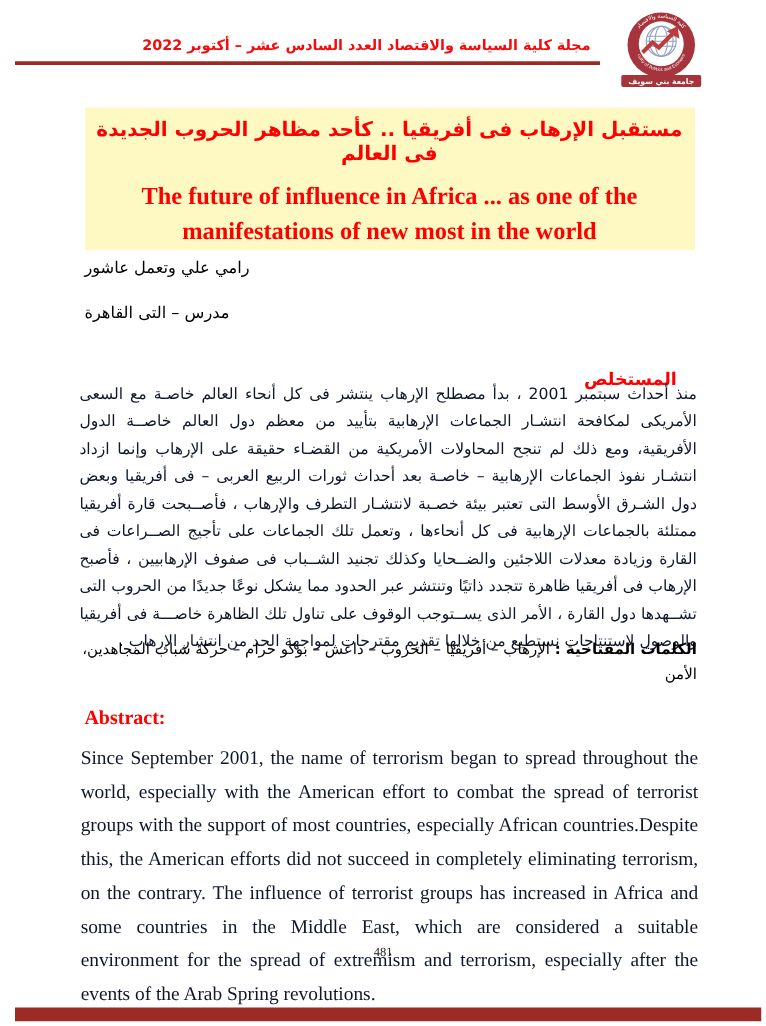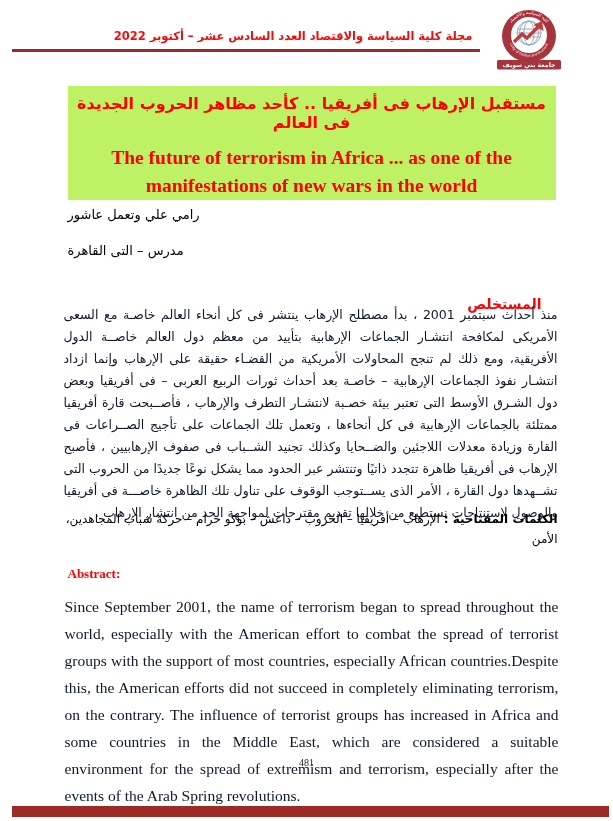--- a/index.html
+++ b/index.html
@@ -17,21 +17,21 @@
     font-weight:bold; font-size:11.5px; color:#f40b0b;
   }
   .header-rule {
     position:absolute; left:7px; top:49px; width:468px; height:2.5px;
     background:#9c2b26;
   }
   .logo { position:absolute; left:478px; top:8px; width:92px; height:64px; }
   
   .title-block {
     position:absolute; left:63px; top:86px; width:488px; height:114px;
-    background:#bef264; text-align:center;
+    background:#fef9c3; text-align:center;
   }
   .arabic-title {
     padding-top:8px; direction:rtl;
     font-family:"DejaVu Sans", sans-serif;
     font-weight:bold; font-size:16px; color:#fe0000;
   }
   .english-title {
     margin-top:12px;
     font-family:"Liberation Serif", serif;
     font-weight:bold; font-size:19.5px; line-height:28px; color:#fe0000;
@@ -57,21 +57,21 @@
   }
   .keywords-line {
     position:absolute; left:59px; top:509px; width:494px;
     direction:rtl; font-size:12px; line-height:20px; color:#000;
   }
   .keywords-label { font-weight:bold; }
   
   .abstract-en-heading {
     position:absolute; left:63px; top:566px;
     font-family:"Liberation Serif", serif;
-    font-weight:bold; font-size:13px; color:#fe0000;
+    font-weight:bold; font-size:16px; color:#fe0000;
   }
   .abstract-en-body {
     position:absolute; left:60px; top:593px; width:494px;
     font-family:"Liberation Serif", serif;
     font-size:15.5px; line-height:27px; text-align:justify; color:#0f172a;
   }
   
   .page-number {
     position:absolute; top:757px; left:0; width:100%; text-align:center;
     font-family:"Liberation Serif", serif; font-size:10px; color:#222;
@@ -114,22 +114,22 @@
         <textPath href="#arcBottom" startOffset="50%" text-anchor="middle">Faculty of Politics and Economics</textPath>
       </text>
       <rect x="14" y="52" width="64" height="9.5" rx="1.5" fill="#a6343c"></rect>
       <text x="46" y="59" font-size="6.2" fill="#ffffff" text-anchor="middle" font-weight="bold" font-family="DejaVu Sans, sans-serif">جامعة بني سويف</text>
     </svg>
   </div>
 
   <div class="title-block">
     <div class="arabic-title">مستقبل الإرهاب فى أفريقيا .. كأحد مظاهر الحروب الجديدة فى العالم</div>
     <div class="english-title">
-      <div>The future of terrorism in Africa ... as one of the</div>
-      <div>manifestations of new wars in the world</div>
+      <div>The future of influence in Africa ... as one of the</div>
+      <div>manifestations of new most in the world</div>
     </div>
   </div>
 
   <div class="author-name">رامي علي وتعمل عاشور</div>
   <div class="affiliation">مدرس – التى القاهرة</div>
 
   <div class="abstract-ar-heading">المستخلص</div>
   <div class="abstract-ar-body">منذ أحداث سبتمبر 2001 ، بدأ مصطلح الإرهاب ينتشر فى كل أنحاء العالم خاصـة مع السعى الأمريكى لمكافحة انتشـار الجماعات الإرهابية بتأييد من معظم دول العالم خاصــة الدول الأفريقية، ومع ذلك لم تنجح المحاولات الأمريكية من القضـاء حقيقة على الإرهاب وإنما ازداد انتشـار نفوذ الجماعات الإرهابية – خاصـة بعد أحداث ثورات الربيع العربى – فى أفريقيا وبعض دول الشـرق الأوسط التى تعتبر بيئة خصـبة لانتشـار التطرف والإرهاب ، فأصــبحت قارة أفريقيا ممتلئة بالجماعات الإرهابية فى كل أنحاءها ، وتعمل تلك الجماعات على تأجيج الصــراعات فى القارة وزيادة معدلات اللاجئين والضــحايا وكذلك تجنيد الشــباب فى صفوف الإرهابيين ، فأصبح الإرهاب فى أفريقيا ظاهرة تتجدد ذاتيًا وتنتشر عبر الحدود مما يشكل نوعًا جديدًا من الحروب التى تشــهدها دول القارة ، الأمر الذى يســتوجب الوقوف على تناول تلك الظاهرة خاصـــة فى أفريقيا والوصول لاستنتاجات نستطيع من خلالها تقديم مقترحات لمواجهة الحد من انتشار الإرهاب .</div>
 
   <div class="keywords-line">

